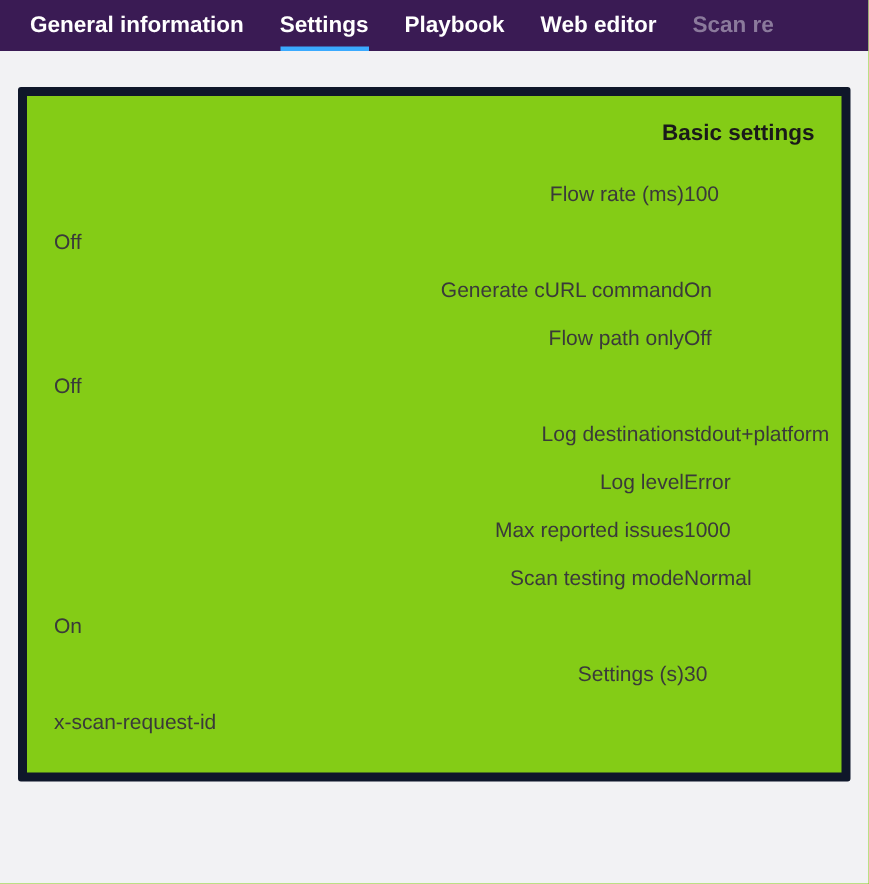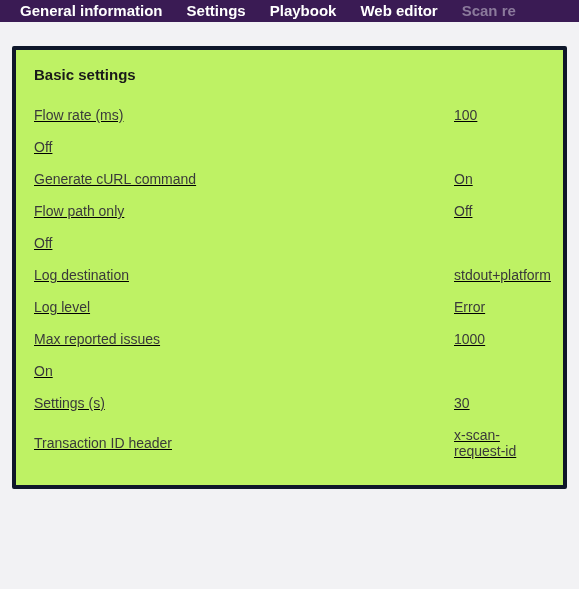--- a/index.html
+++ b/index.html
@@ -11,21 +11,21 @@
       font-family: "Segoe UI", -apple-system, BlinkMacSystemFont, sans-serif;
       background-color: #f2f2f4;
       width: 579px;
       height: 589px;
       overflow: hidden;
     }
     .tab-bar {
       background-color: #3a1b54;
       display: flex;
       align-items: center;
-      height: 22px;
+      height: 34px;
       padding: 0 0 0 8px;
       white-space: nowrap;
       overflow: hidden;
     }
     .tab {
       color: #ffffff;
       font-size: 15px;
       font-weight: 600;
       padding: 6px 12px 8px 12px;
       cursor: pointer;
@@ -40,38 +40,38 @@
       left: 12px;
       right: 12px;
       bottom: -1px;
       height: 3px;
       background-color: #3aaaff;
     }
     .content {
       padding: 24px 12px 0 12px;
     }
     .card {
-      background: #bef264;
-      border: 4px solid #0f172a;
+      background: #84cc16;
+      border: 6px solid #0f172a;
       border-radius: 2px;
       padding: 16px 18px 18px 18px;
       margin-bottom: 22px;
+      text-align: right;
     }
     .card-title {
       font-size: 15px;
       font-weight: 700;
       color: #1a1a1a;
       margin-bottom: 16px;
     }
     .setting-row {
       display: flex;
       align-items: center;
       padding: 8px 0;
       font-size: 14px;
-      text-decoration: underline;
     }
     .setting-label {
       flex: 0 0 420px;
       color: #3a3a3a;
       font-weight: 400;
     }
     .setting-value {
       color: #3a3a3a;
       font-weight: 400;
     }
@@ -116,25 +116,28 @@
     </div>
     <div class="setting-row">
       <div class="setting-label">Log level</div>
       <div class="setting-value">Error</div>
     </div>
     <div class="setting-row">
       <div class="setting-label">Max reported issues</div>
       <div class="setting-value">1000</div>
     </div>
     <div class="setting-row">
+      <div class="setting-label">Scan testing mode</div>
+      <div class="setting-value">Normal</div>
+    </div>
+    <div class="setting-row">
       <div class="setting-value">On</div>
     </div>
     <div class="setting-row">
       <div class="setting-label">Settings (s)</div>
       <div class="setting-value">30</div>
     </div>
     <div class="setting-row">
-      <div class="setting-label">Transaction ID header</div>
       <div class="setting-value">x-scan-request-id</div>
     </div>
   </div>
 
 </div>
 
 </body></html>

